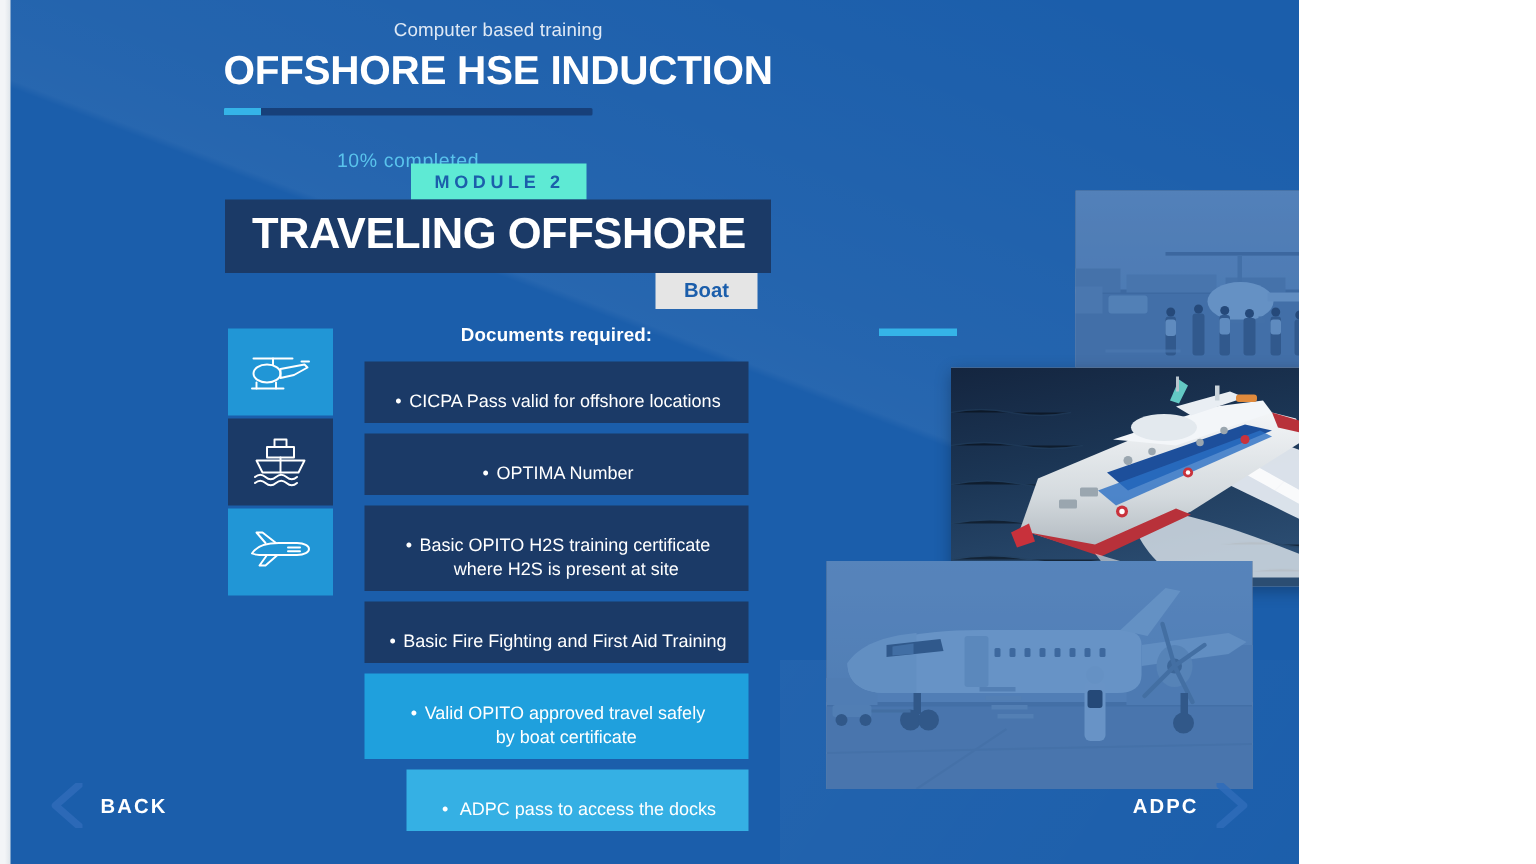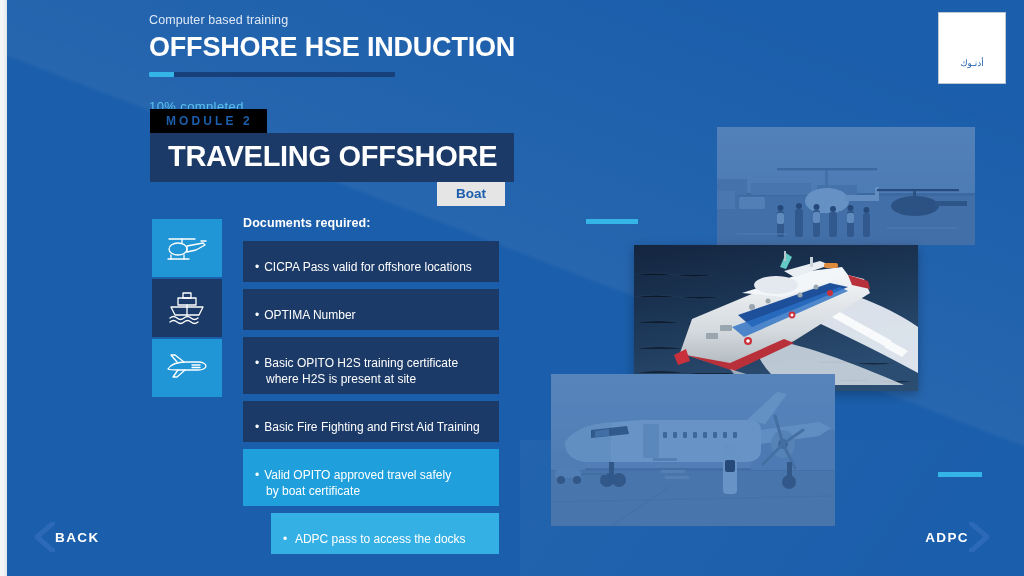--- a/index.html
+++ b/index.html
@@ -4,23 +4,24 @@
 <title>Offshore HSE Induction</title>
 <style>
   * { box-sizing: border-box; margin: 0; padding: 0; }
   html, body {
     width: 1024px; height: 576px;
     overflow: hidden;
     font-family: "Liberation Sans", sans-serif;
   }
   #slide {
     position: relative;
-    width: 1024px; height: 576px;
+    width: 866px; height: 576px;
     background: #1b5eab;
     overflow: hidden;
+    text-align: center;
   }
   
   .bg-streak {
     position: absolute;
     left: -120px; top: -330px;
     width: 1500px; height: 520px;
     background: linear-gradient(to bottom,
         rgba(255,255,255,0.00) 0%,
         rgba(255,255,255,0.045) 52%,
         rgba(255,255,255,0.055) 60%,
@@ -80,21 +81,21 @@
     margin-top: 1px; letter-spacing: .5px;
   }
   .logo-word {
     font-size: 11.5px; font-weight: bold; color: #1b5eab;
     letter-spacing: .3px; line-height: 13px;
   }
 
   
   .module-block { position: absolute; left: 150px; top: 109px; }
   .module-badge {
-    display: inline-block; background: #000000; color: #1b5eab;
+    display: inline-block; background: #5eead4; color: #1b5eab;
     font-size: 12px; font-weight: bold; letter-spacing: 3.1px;
     padding: 5px 14px 5px 16px;
   }
   .module-title-bar {
     background: #1b3a67; color: #ffffff;
     font-size: 29px; font-weight: bold; letter-spacing: -0.3px;
     padding: 7px 17px 9px 18px;
     display: inline-block;
   }
   .sub-badge-row { display: flex; justify-content: flex-end; width: 355px; }
@@ -154,21 +155,21 @@
   }
   .photo-heli  { left: 717px; top: 127px;  width: 258px; height: 118px; }
   .photo-boat  { left: 634px; top: 245px;  width: 284px; height: 146px;
                  box-shadow: 0 3px 10px rgba(0,0,0,.28); }
   .photo-plane { left: 551px; top: 374px;  width: 284px; height: 152px; }
   .photo svg { position: absolute; inset: 0; display: block; }
 
   
   .nav {
     position: absolute; bottom: 24px;
-    display: flex; align-items: center; 
+    display: flex; align-items: center; gap: 12px;
     color: #ffffff; font-size: 13.5px; font-weight: bold; letter-spacing: 1.4px;
   }
   .nav-back { left: 33px; }
   .nav-next { right: 33px; }
   .chev { opacity: .85; }
 </style>
 </head>
 <body>
 
 <div id="slide">

